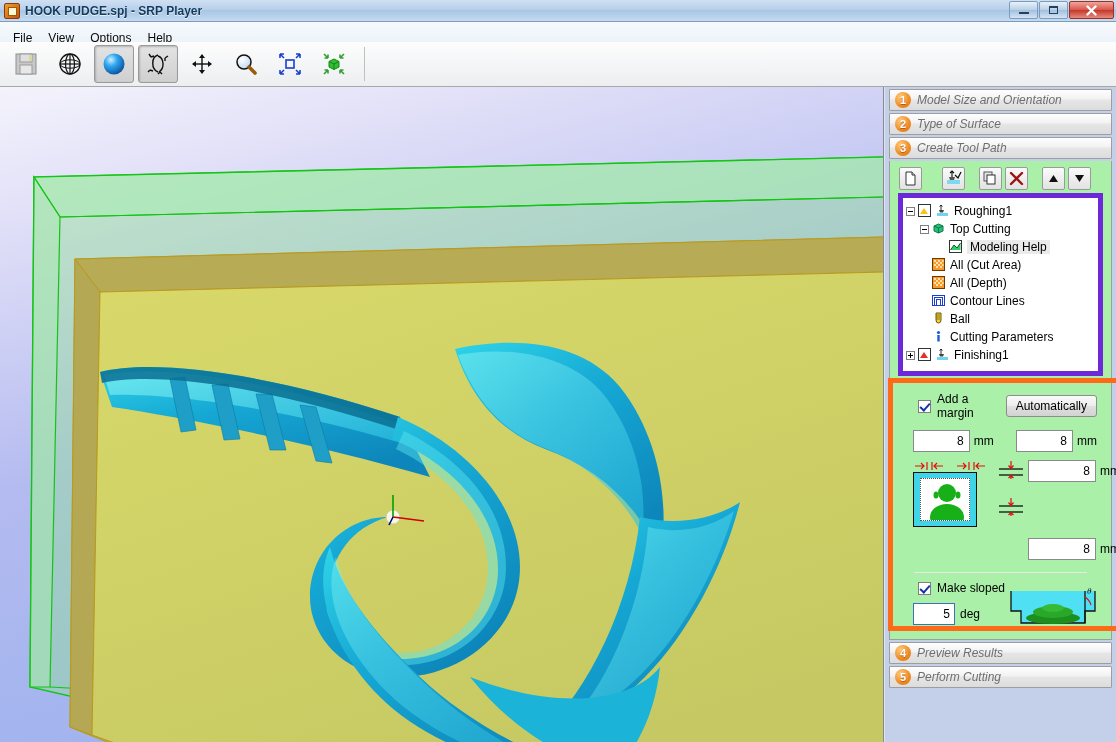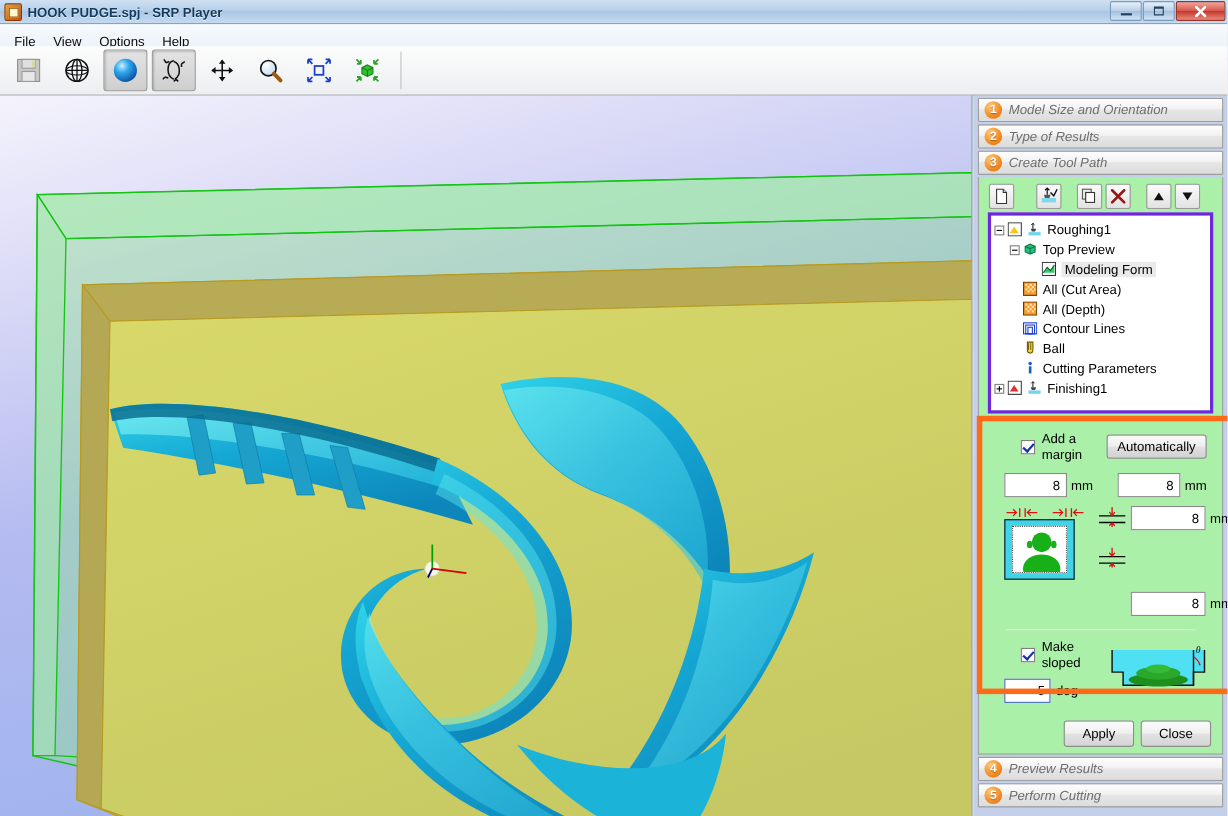--- a/index.html
+++ b/index.html
@@ -154,21 +154,21 @@
     background: linear-gradient(to bottom,#fbfbfb,#e2e2e2);
     display: flex; align-items: center; justify-content: center;
   }
   .tbgap { width: 14px; }
   .tbgap-sm { width: 8px; }
 
   .treebox {
     margin: 2px 8px 0 8px;
     height: 183px;
     background: #fff;
-    border: 3px solid #6d28d9;
+    border: 5px solid #6d28d9;
     overflow: hidden;
     padding: 4px 0 0 3px;
     font-size: 12px;
   }
   .trow {
     display: flex; align-items: center; height: 18px;
     white-space: nowrap;
   }
   .tind { flex: none; }
   .texp {
@@ -194,21 +194,21 @@
   }
   .orange-frame {
     position: absolute;
     left: -10px; top: -6px;
     width: 252px; height: 253px;
     border: 5px solid #ff6a17;
     pointer-events: none;
     z-index: 5;
   }
   .row-check {
-    display: flex; align-items: center; gap: 6px; margin-left: 24px;
+    display: flex; align-items: center; gap: 6px; margin-left: 14px;
   }
   .cbx {
     width: 13px; height: 13px; flex: none;
     background: #fff; border: 1px solid #7f7f7f;
     position: relative;
   }
   .cbx.checked::after {
     content: ""; position: absolute;
     left: 3px; top: 0px; width: 4px; height: 8px;
     border: solid #1433a8; border-width: 0 2px 2px 0;
@@ -509,21 +509,21 @@
 
   <div class="rightpanel">
 
     <div class="step-header">
       <span class="step-num">1</span>
       <span class="step-label">Model Size and Orientation</span>
     </div>
 
     <div class="step-header">
       <span class="step-num">2</span>
-      <span class="step-label">Type of Results</span>
+      <span class="step-label">Type of Surface</span>
     </div>
 
     <div class="step-header">
       <span class="step-num">3</span>
       <span class="step-label">Create Tool Path</span>
     </div>
 
     <div class="panel-body">
 
       <div class="tree-toolbar">
@@ -589,34 +589,34 @@
 
         <div class="trow">
           <span class="tind" style="width:14px"></span>
           <span class="texp"></span>
           <span class="ticon">
             <svg width="13" height="13" viewBox="0 0 13 13">
                 <path d="M2 4 L6.5 2 L11 4 L11 9 L6.5 11 L2 9 Z" fill="#27c07a" stroke="#0a7a48"></path>
                 <path d="M2 4 L6.5 6 L11 4 M6.5 6 L6.5 11" fill="none" stroke="#0a7a48"></path>
               </svg>
           </span>
-          <span class="tlabel">Top Preview</span>
+          <span class="tlabel">Top Cutting</span>
         </div>
 
         <div class="trow">
           <span class="tind" style="width:31px"></span>
           <span class="tdots"></span>
           <span class="ticon">
             <svg width="13" height="13" viewBox="0 0 13 13">
                 <rect x="0.5" y="0.5" width="12" height="12" fill="#fff" stroke="#333"></rect>
                 <path d="M1.5 10 L5 5 L8 8 L11.5 3 L11.5 10 Z" fill="#2fd06a"></path>
                 <path d="M1.5 10 L5 5 L8 8 L11.5 3" fill="none" stroke="#0b5b2c"></path>
               </svg>
           </span>
-          <span class="tlabel sel">Modeling Form</span>
+          <span class="tlabel sel">Modeling Help</span>
         </div>
 
         <div class="trow">
           <span class="tind" style="width:14px"></span>
           <span class="tdots"></span>
           <span class="ticon">
             <svg width="13" height="13" viewBox="0 0 13 13">
                 <rect x="0.5" y="0.5" width="12" height="12" fill="#f79a2b" stroke="#6a3a00"></rect>
                 <path d="M2 2 h2 v2 h-2 Z M6 2 h2 v2 h-2 Z M10 2 h1.5 v2 h-1.5 Z M4 4 h2 v2 h-2 Z M8 4 h2 v2 h-2 Z M2 6 h2 v2 h-2 Z M6 6 h2 v2 h-2 Z M10 6 h1.5 v2 h-1.5 Z M4 8 h2 v2 h-2 Z M8 8 h2 v2 h-2 Z" fill="#ffe0a8"></path>
               </svg>
@@ -788,24 +788,20 @@
               <ellipse cx="44" cy="27" rx="20" ry="6" fill="#2aa82a"></ellipse>
               <ellipse cx="44" cy="23" rx="11" ry="4" fill="#35bb35"></ellipse>
               <line x1="76" y1="38" x2="76" y2="6" stroke="#111" stroke-width="1.3"></line>
               <path d="M76 12 C79 14, 81 16, 82 20" stroke="#e01010" stroke-width="1.2" fill="none"></path>
               <text x="78" y="9" font-family="'Liberation Serif', serif" font-size="9" fill="#111" font-style="italic">θ</text>
             </svg>
           </div>
         </div>
       </div>
 
-      <div class="apply-row">
-        <button class="bigbtn">Apply</button>
-        <button class="bigbtn">Close</button>
-      </div>
     </div>
 
     <div class="step-header">
       <span class="step-num">4</span>
       <span class="step-label">Preview Results</span>
     </div>
 
     <div class="step-header">
       <span class="step-num">5</span>
       <span class="step-label">Perform Cutting</span>

